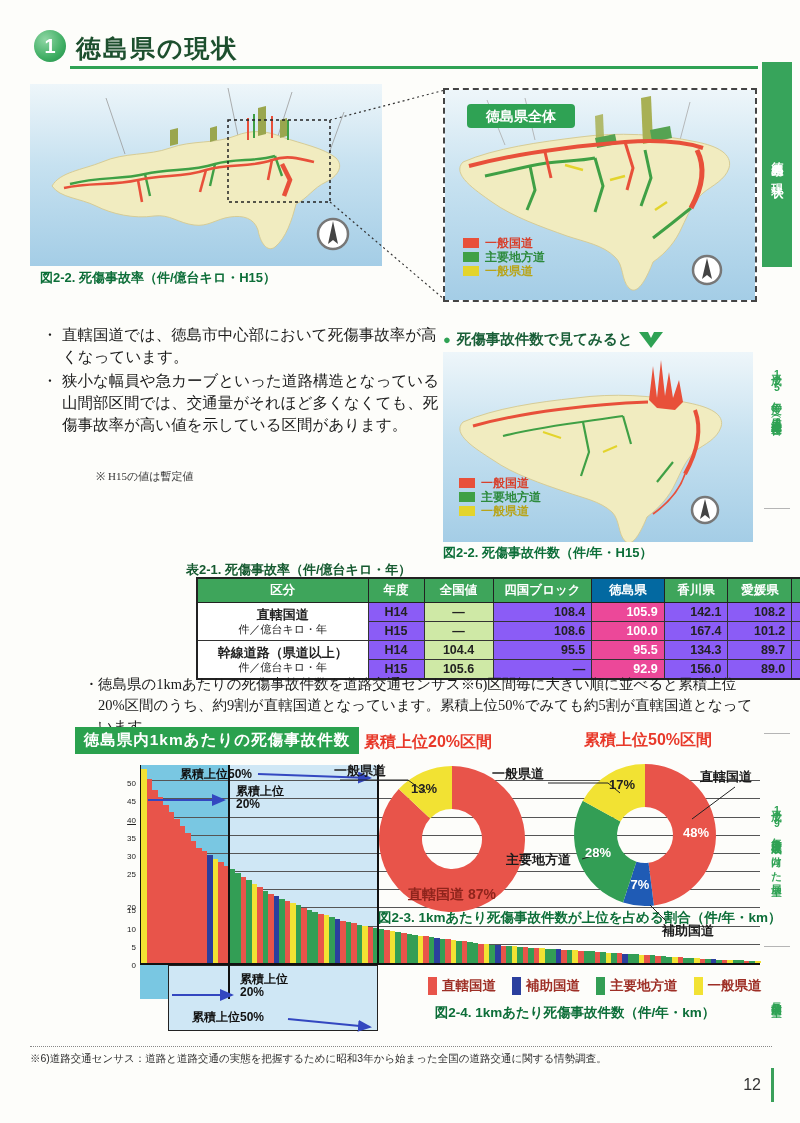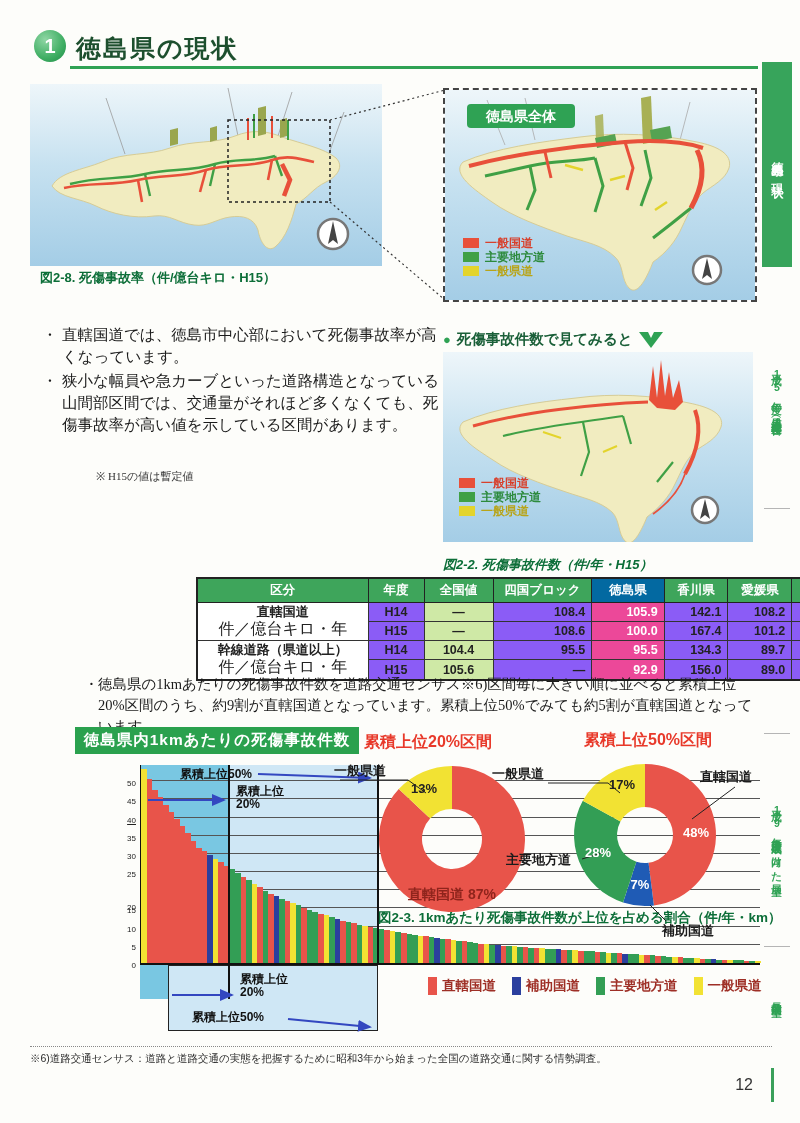--- a/index.html
+++ b/index.html
@@ -42,21 +42,21 @@
   #tblwrap{position:absolute;left:196px;top:577px;width:660px;}
   table.acc{border-collapse:collapse;width:100%;border:2px solid #222;font-size:12.5px;}
   table.acc th{background:#3ea55b;color:#fff;font-weight:bold;padding:3px 2px;border:1px solid #222;}
   table.acc th.toku{background:#0369a1;}
   table.acc td{border:1px solid #333;padding:2px 6px;text-align:right;font-weight:bold;background:#8b5cf6;}
   table.acc td.yr{text-align:center;}
   table.acc td.zen{background:#cfe9a6;text-align:center;}
   table.acc td.toku{background:#ec4899;color:#fff;}
   table.acc td.cat{text-align:center;background:#fff;line-height:1.15;}
   table.acc td.cat .l1{font-size:13px;font-weight:bold;}
-  table.acc td.cat .l2{font-size:16px;font-weight:normal;}
+  table.acc td.cat .l2{font-size:11px;font-weight:normal;}
   table.acc tr.sub td{border-top:1px dotted #777;}
 
   
   #para{position:absolute;left:84px;top:674px;width:676px;font-family:"Liberation Serif",serif;
         font-size:14.5px;line-height:1.45;color:#1b1b1b;padding-left:14px;}
   #para::before{content:"・";position:absolute;left:0;top:0;}
 
   
   #chart{position:absolute;left:0;top:723px;width:800px;height:330px;}
   .chart-title{position:absolute;left:75px;top:4px;width:284px;height:27px;background:#2aa14e;color:#fff;
@@ -83,21 +83,21 @@
   .dt{font-size:16px;font-weight:bold;fill:#e8392a;}
   .dlab{font-size:13px;font-weight:bold;fill:#1b1b1b;}
   .dpct-dark{font-size:13px;font-weight:bold;fill:#222;}
   .dpct-light{font-size:13px;font-weight:bold;fill:#fff;}
   .dchok{font-size:14px;font-weight:bold;fill:#8f241c;}
 
   
   #footnote{position:absolute;left:30px;top:1046px;width:742px;border-top:1px dotted #888;
             padding-top:5px;font-size:10.5px;color:#2c2c2c;}
   #pagenum{position:absolute;right:26px;top:1068px;font-size:16px;color:#333;
-           border-right:3px solid #3aa05a;padding-right:18px;line-height:34px;height:34px;}
+           border-right:3px solid #3aa05a;padding-right:10px;line-height:34px;height:34px;}
 </style>
 </head>
 <body>
 
 <div id="page" data-interactable="false">
 
   <div class="hdr-circle" data-interactable="false">1</div>
   <div class="hdr-title" data-interactable="false">徳島県の現状</div>
   <div class="hdr-rule" data-interactable="false"></div>
 
@@ -152,21 +152,21 @@
         <line x1="242" y1="54" x2="242" y2="32" stroke="#e8503a"></line>
         <line x1="258" y1="56" x2="258" y2="36" stroke="#3fa045"></line>
       </g>
       <rect x="198" y="36" width="102" height="82" fill="none" stroke="#222" stroke-width="1.5" stroke-dasharray="3,3" data-interactable="false"></rect>
       <g data-interactable="false">
         <circle cx="303" cy="150" r="15" fill="#fff" stroke="#777" stroke-width="2.5"></circle>
         <polygon points="303,137 298,160 303,156 308,160" fill="#444"></polygon>
       </g>
     </svg>
   </div>
-  <div class="figcap" style="left:40px;top:269px;" data-interactable="false">図2-8. 死傷事故率（件/億台キロ・H15）</div>
+  <div class="figcap" style="left:40px;top:269px;" data-interactable="false">図2-2. 死傷事故率（件/億台キロ・H15）</div>
 
   <svg style="position:absolute;left:325px;top:85px;" width="125" height="225" data-interactable="false">
     <g stroke="#333" stroke-width="1.2" stroke-dasharray="2,3">
       <line x1="5" y1="35" x2="120" y2="5"></line>
         <line x1="5" y1="117" x2="120" y2="215"></line>
     </g>
   </svg>
 
   <div class="map-box" id="map2box" style="left:443px;top:88px;width:314px;height:214px;" data-interactable="false">
     <svg width="310" height="210" viewBox="0 0 310 210" data-interactable="false">
@@ -253,28 +253,29 @@
         <text x="38" y="149" fill="#2c8a3c">主要地方道</text>
         <rect x="16" y="154" width="16" height="10" fill="#e3d42c"></rect>
         <text x="38" y="163" fill="#b8a418">一般県道</text>
       </g>
       <g data-interactable="false">
         <circle cx="262" cy="158" r="13" fill="#fff" stroke="#777" stroke-width="2.5"></circle>
         <polygon points="262,147 257,167 262,163 267,167" fill="#444"></polygon>
       </g>
     </svg>
   </div>
-  <div class="figcap" style="left:443px;top:556px;font-style:italic;" data-interactable="false">図2-2. 死傷事故件数（件/年・H15）</div>
+  <div class="figcap" style="left:443px;top:544px;" data-interactable="false">図2-2. 死傷事故件数（件/年・H15）</div>
 
   <div id="bullets" data-interactable="false">
     <div class="b" data-interactable="false">直轄国道では、徳島市中心部において死傷事故率が高くなっています。</div>
     <div class="b" data-interactable="false">狭小な幅員や急カーブといった道路構造となっている山間部区間では、交通量がそれほど多くなくても、死傷事故率が高い値を示している区間があります。</div>
   </div>
   <div class="bullets-note" data-interactable="false">※ H15の値は暫定値</div>
 
+  <div class="tbl-title" data-interactable="false">表2-1. 死傷事故率（件/億台キロ・年）</div>
   <div id="tblwrap" data-interactable="false">
     <table class="acc" data-interactable="false">
       <colgroup>
         <col style="width:26%">
           <col style="width:8.5%">
           <col style="width:10.5%">
           <col style="width:15%">
         <col style="width:11%">
           <col style="width:9.7%">
           <col style="width:9.7%">
@@ -514,20 +515,21 @@
         </span>
       <span class="it" data-interactable="false">
         <span class="chip" style="background:#339e55" data-interactable="false"></span>
         <span data-interactable="false">主要地方道</span>
         </span>
       <span class="it" data-interactable="false">
         <span class="chip" style="background:#f2e233" data-interactable="false"></span>
         <span data-interactable="false">一般県道</span>
         </span>
     </div>
+    <div class="cap4" data-interactable="false">図2-4. 1kmあたり死傷事故件数（件/年・km）</div>
 
     <svg id="overlay" width="800" height="330" data-interactable="false">
       <defs>
         <marker id="arr" markerWidth="8" markerHeight="8" refX="6" refY="3" orient="auto">
           <polygon points="0,0 7,3 0,6" fill="#3347c0"></polygon>
         </marker>
       </defs>
       <g stroke="#3347c0" stroke-width="2" data-interactable="false">
         <line x1="258" y1="51" x2="370" y2="55" marker-end="url(#arr)"></line>
         <line x1="148" y1="77" x2="224" y2="77" marker-end="url(#arr)"></line>

